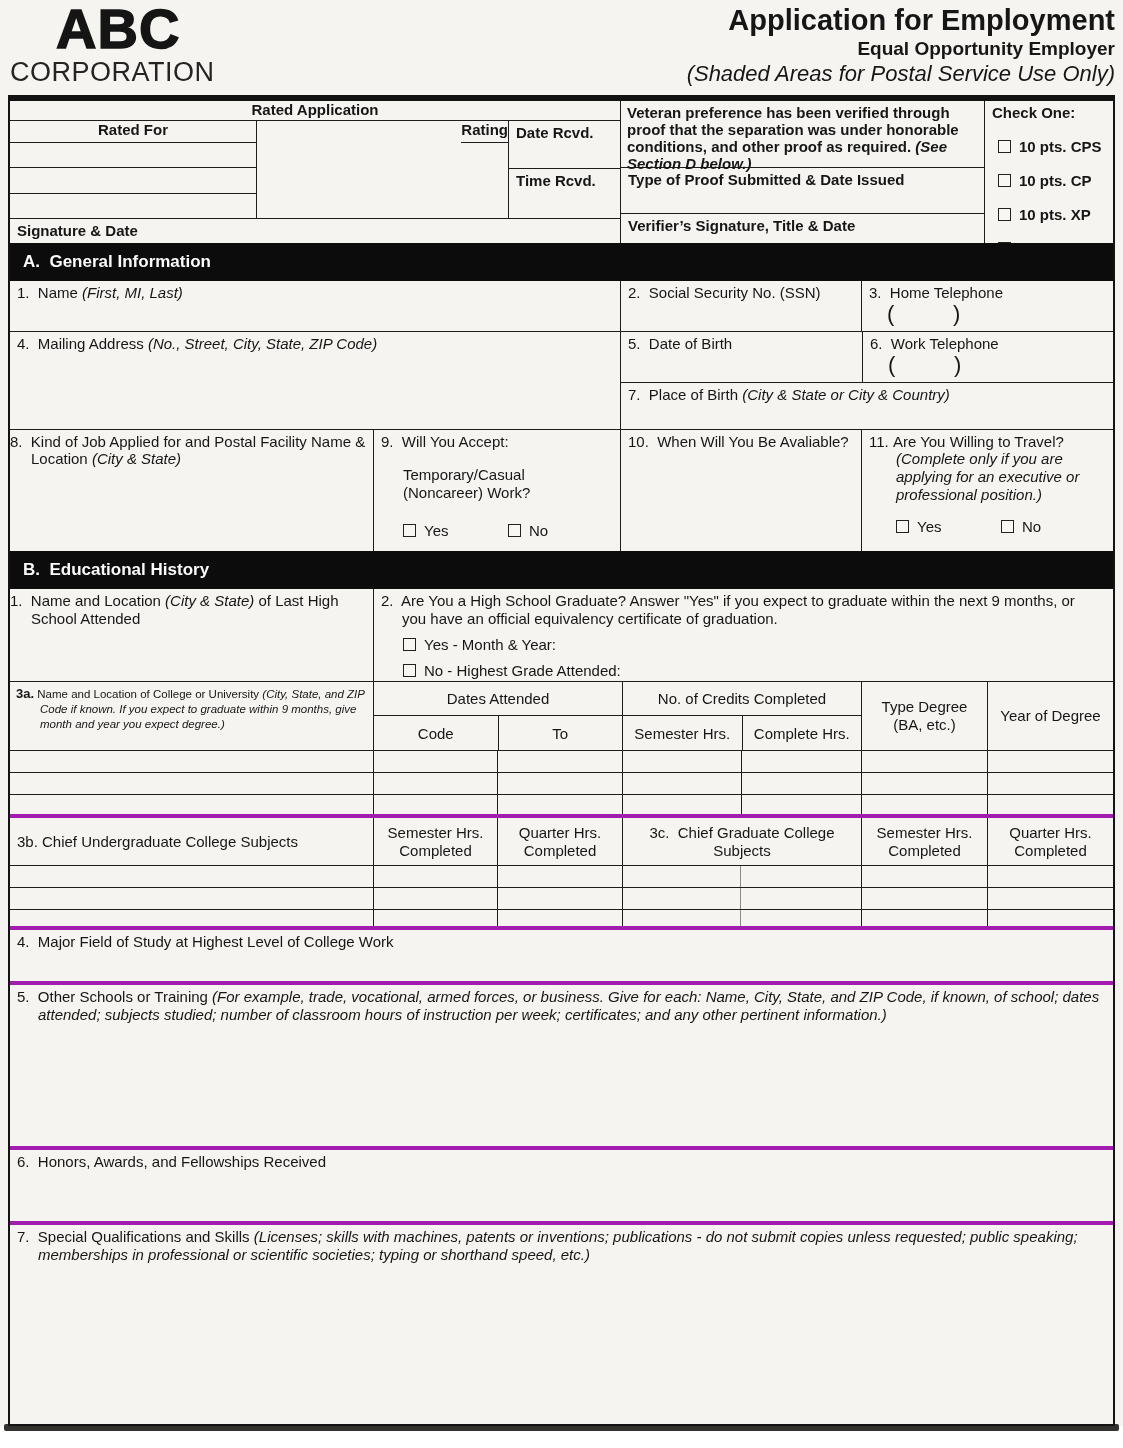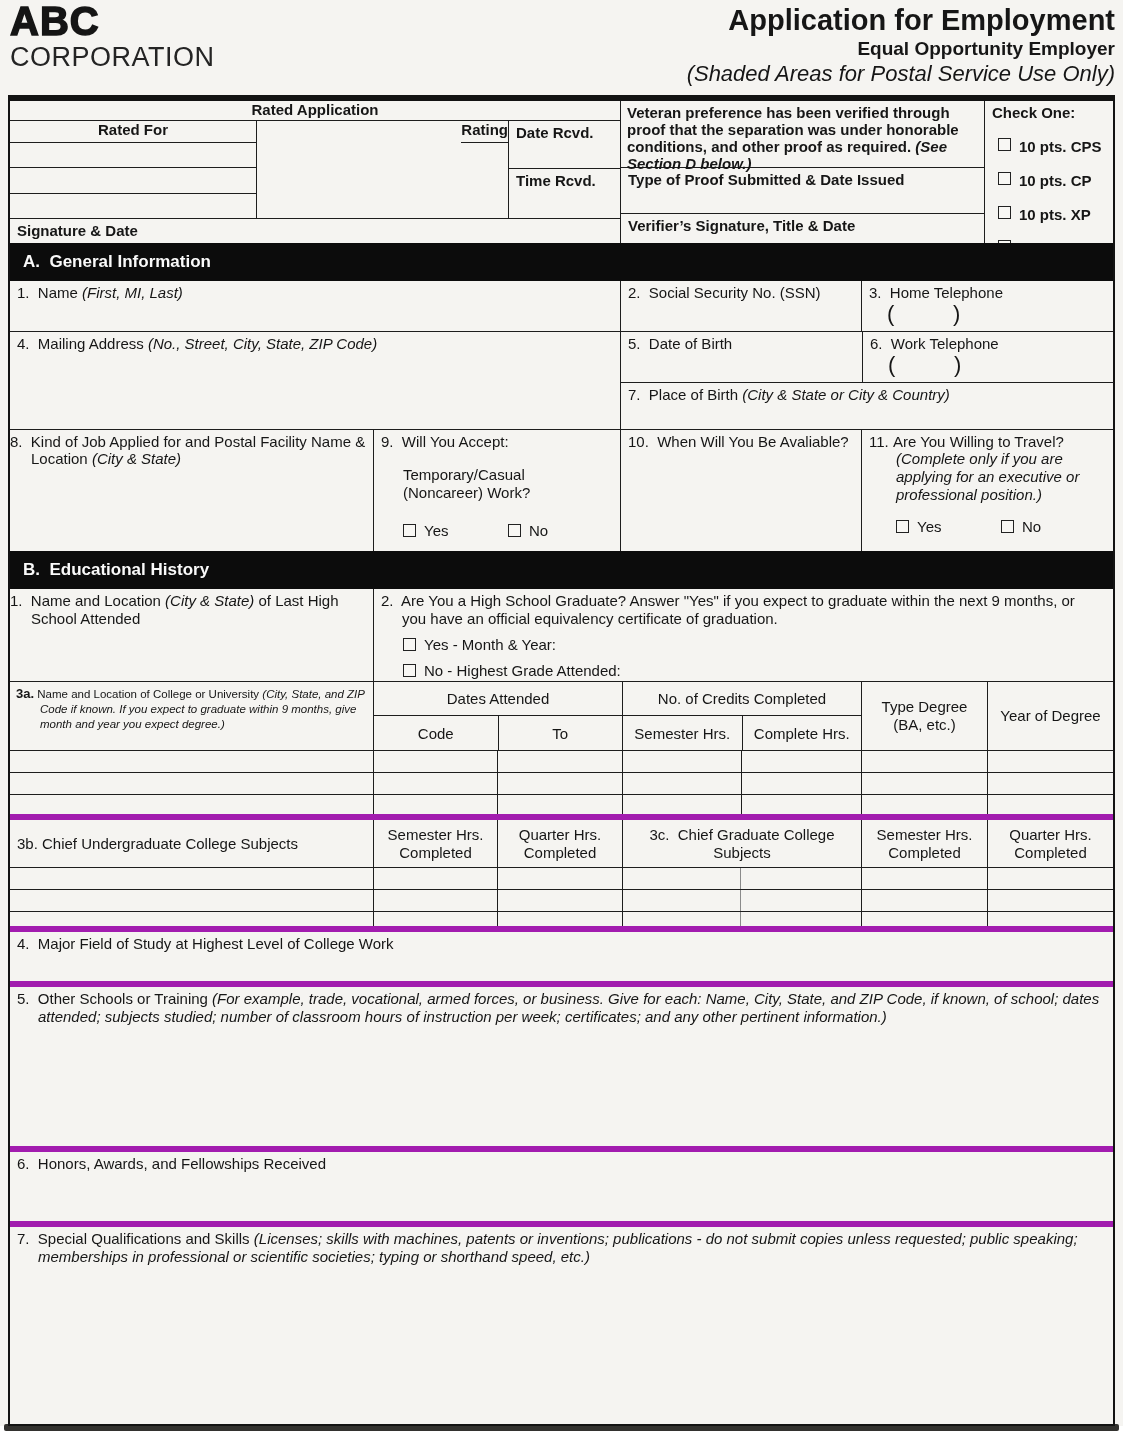--- a/index.html
+++ b/index.html
@@ -4,36 +4,36 @@
 <style>
   * { box-sizing: border-box; margin: 0; padding: 0; }
   html, body { background: #ffffff; }
   body { font-family: "Liberation Sans", "DejaVu Sans", sans-serif; color: #161616; }
   .sheet { position: relative; width: 1123px; height: 1448px; margin: 0 auto; background: #ffffff; overflow: hidden; }
   .paper { position: absolute; left: 0; top: 0; width: 1123px; height: 1426px; background: #f5f4f1; }
   .paper-edge { position: absolute; left: 4px; top: 1424px; width: 1115px; height: 7px; background: #33322f; border-radius: 2px; }
 
   
   .hdr { position: absolute; left: 10px; top: 2px; width: 1105px; display: flex; justify-content: space-between; }
-  .logo-abc { font-size: 40px; font-weight: bold; letter-spacing: 1px; line-height: 0.95; color: #151515; -webkit-text-stroke: 1.5px #151515; }
+  .logo-abc { font-size: 56px; font-weight: bold; letter-spacing: 1px; line-height: 0.95; color: #151515; margin-left: 46px; -webkit-text-stroke: 1.5px #151515; }
   .logo-corp { font-size: 27px; letter-spacing: 0.5px; color: #242424; margin-top: 2px; }
   .hdr-right { text-align: right; line-height: 1.2; padding-top: 1px; }
   .title { font-size: 29px; font-weight: bold; }
   .subtitle { font-size: 19px; font-weight: bold; }
   .note { font-size: 22px; font-style: italic; }
 
   
   .form { position: absolute; left: 8px; top: 95px; width: 1107px; height: 1331px;
           border: 2px solid #131313; border-top: 6px solid #131313;
           display: flex; flex-direction: column; font-size: 15px; }
   .row { display: flex; }
   .grow { flex: 1; }
   .bl { border-left: 1.5px solid #1d1d1d; }
   .bt { border-top: 1.5px solid #1d1d1d; }
-  .bt2 { border-top: 6px solid #a21caf; justify-content: flex-end; }
+  .bt2 { border-top: 4px solid #a21caf; justify-content: flex-end; }
   .bb { border-bottom: 1.5px solid #1d1d1d; }
   .cell { padding: 3px 7px; }
   .bold { font-weight: bold; }
   .em { font-style: italic; }
   .center { text-align: center; }
   .vcenter { display: flex; align-items: center; justify-content: center; text-align: center; }
   .hang { padding-left: 21px; text-indent: -21px; }
   .secbar { background: #0c0c0c; color: #fafafa; font-weight: bold; font-size: 17px;
             display: flex; align-items: center; padding-left: 13px; flex: none; }
   .cb { display: inline-block; width: 13px; height: 13px; border: 1.5px solid #222; background: #f8f7f4; vertical-align: -2px; margin-right: 8px; flex: none; }
@@ -51,21 +51,21 @@
   .h98{height:98px;flex:none}.h122{height:122px;flex:none}.h92{height:92px;flex:none}
   .h133{height:133px;flex:none}.h112{height:112px;flex:none}.h55{height:55px;flex:none}
   .h165{height:165px;flex:none}.h75{height:75px;flex:none}
   .h48{height:48px;flex:none}.h22{height:22px;flex:none}.h20{height:20px;flex:none}
   .h34{height:34px;flex:none}.h47{height:47px;flex:none}
 
   .small3a { font-size: 11.5px; line-height: 1.25; padding: 4px 6px 4px 30px; text-indent: -24px; }
   .faint-r { border-right: 1px solid #8a8a8a; }
   .vet-text { font-weight: bold; font-size: 15px; line-height: 1.14; padding: 3px 6px; }
   .lbl-top { padding: 3px 7px; }
-  .checkopt { display: flex; font-weight: bold; margin-top: 17px; padding-left: 6px; }
+  .checkopt { display: flex; align-items: center; font-weight: bold; margin-top: 17px; padding-left: 6px; }
   .q9block { padding: 3px 7px; }
   .tight { line-height: 1.2; }
 </style>
 </head>
 <body>
 
 <div class="sheet">
   <div class="paper"></div>
   <div class="paper-edge"></div>
 

